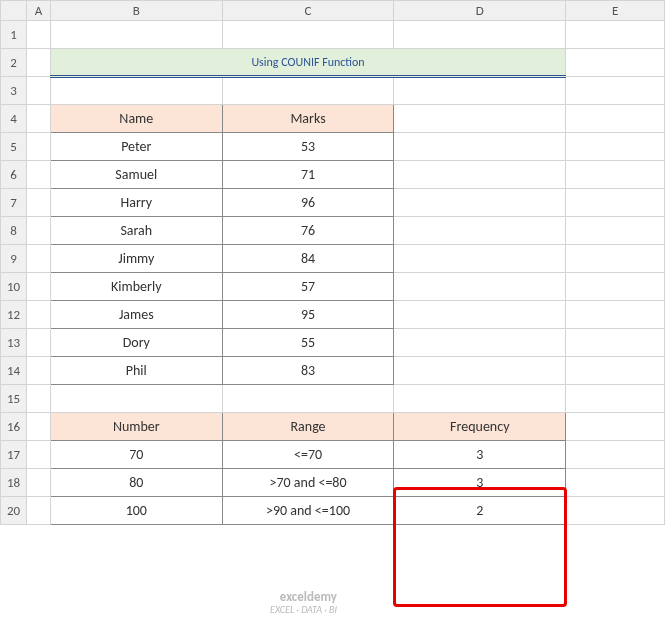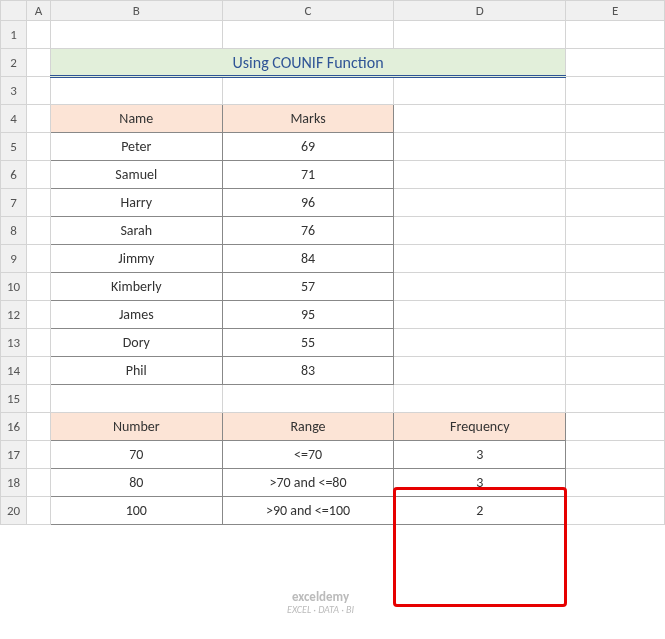--- a/index.html
+++ b/index.html
@@ -36,46 +36,46 @@
     .col-A { width: 24px; }
     .col-B { width: 172px; }
     .col-C { width: 172px; }
     .col-D { width: 172px; }
     .col-E { width: 99px; }
     .row-header th { height: 20px; }
     .title-cell {
       background: #e2efda !important;
       color: #2f5496 !important;
       font-weight: bold;
-      font-size: 16px;
+      font-size: 12px;
       border-bottom: 3px double #2f5496 !important;
     }
     .table-header {
       background: #fce4d6 !important;
       color: #333 !important;
       font-weight: bold;
       border: 1px solid #888 !important;
     }
     .data-cell {
       border: 1px solid #888 !important;
       color: #333 !important;
     }
     .highlight-box {
       position: absolute;
       border: 3px solid #e60000;
       border-radius: 4px;
       pointer-events: none;
     }
     .watermark {
       position: absolute;
-      left: 287px;
+      left: 270px;
       top: 590px;
       font-size: 10px;
       color: #bbb;
-      text-align: center;
+      text-align: right;
       font-style: italic;
       line-height: 1.1;
     }
     .watermark .brand { font-size: 13px; font-weight: bold; font-style: normal; }
   </style>
 </head>
 <body>
 
 <div class="spreadsheet">
   <table class="grid">
@@ -128,21 +128,21 @@
       <td class="table-header">Name</td>
       <td class="table-header">Marks</td>
       <td></td>
           <td></td>
     </tr>
 
     <tr>
           <th>5</th>
           <td></td>
           <td class="data-cell">Peter</td>
-          <td class="data-cell">69</td>
+          <td class="data-cell">53</td>
           <td></td>
           <td></td>
         </tr>
     <tr>
           <th>6</th>
           <td></td>
           <td class="data-cell">Samuel</td>
           <td class="data-cell">71</td>
           <td></td>
           <td></td>

